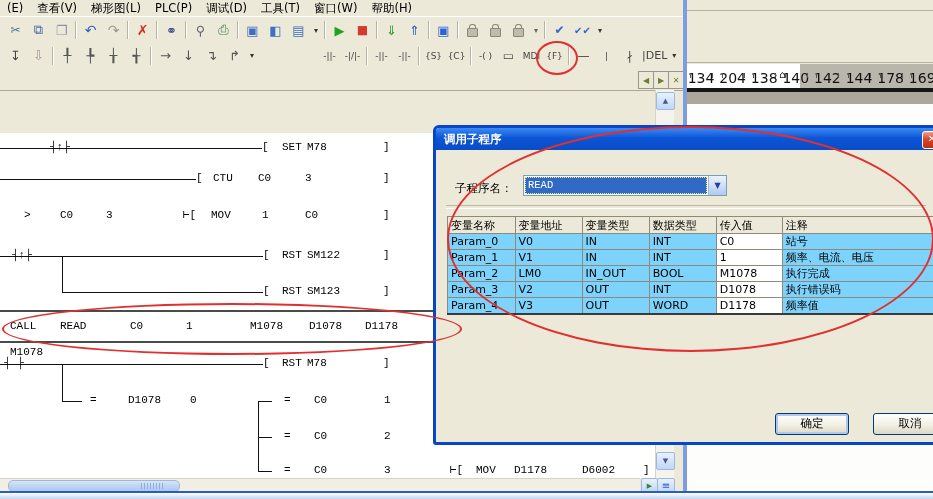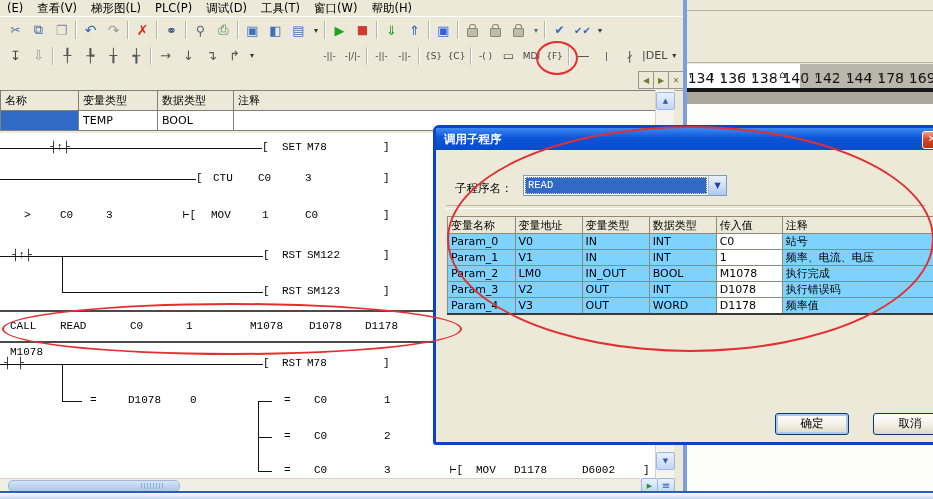--- a/index.html
+++ b/index.html
@@ -175,44 +175,20 @@
     </div>
 
   <div class="tabstrip">
     <div id="navbtns">
         <div class="nav-btn" style="left: 638px;">◀</div>
         <div class="nav-btn" style="left: 653px;">▶</div>
         <div class="nav-btn" style="left: 668px;">✕</div>
       </div>
   </div>
 
-  <table id="vartable">
-    <colgroup>
-        <col style="width:78px">
-        <col style="width:79px">
-        <col style="width:76px">
-        <col style="width:423px">
-      </colgroup>
-    <thead>
-        <tr id="vthead">
-          <th>名称</th>
-          <th>变量类型</th>
-          <th>数据类型</th>
-          <th>注释</th>
-        </tr>
-      </thead>
-    <tbody>
-        <tr id="vtrow">
-          <td class="selcell"></td>
-          <td>TEMP</td>
-          <td>BOOL</td>
-          <td></td>
-        </tr>
-      </tbody>
-  </table>
 
   <div class="ladder" id="ladder">
     <div class="wh" style="left:0;top:15px;width:262px"></div>
     <div class="wh" style="left:0;top:46px;width:196px"></div>
     <div class="wh" style="left:0;top:123px;width:263px"></div>
     <div class="wv" style="left:62px;top:123px;height:37px"></div>
     <div class="wh" style="left:62px;top:159px;width:201px"></div>
     <div class="netsep" style="top:177px"></div>
     <div class="netsep" style="top:208px"></div>
     <div class="wh" style="left:0;top:231px;width:263px"></div>
@@ -298,21 +274,21 @@
 
   <div class="rp">
     <div class="hl" style="top:10px"></div>
     <div class="hl" style="top:62px"></div>
     <div class="rulerwrap">
       <div class="ruler-white"></div>
       <div id="rulerticks">
           <span class="rnum" style="left: 14px;">134</span>
           <span class="rtick" style="left: 3px;"></span>
           <span class="rtick" style="left: 25px;"></span>
-          <span class="rnum" style="left: 45.6px;">136</span>
+          <span class="rnum" style="left: 45.6px;">204</span>
           <span class="rtick" style="left: 34.6px;"></span>
           <span class="rtick" style="left: 56.6px;"></span>
           <span class="rnum" style="left: 77.2px;">138</span>
           <span class="rtick" style="left: 66.2px;"></span>
           <span class="rtick" style="left: 88.2px;"></span>
           <span class="rnum" style="left: 108.8px;">140</span>
           <span class="rtick" style="left: 97.8px;"></span>
           <span class="rtick" style="left: 119.8px;"></span>
           <span class="rnum" style="left: 140.4px;">142</span>
           <span class="rtick" style="left: 129.4px;"></span>

